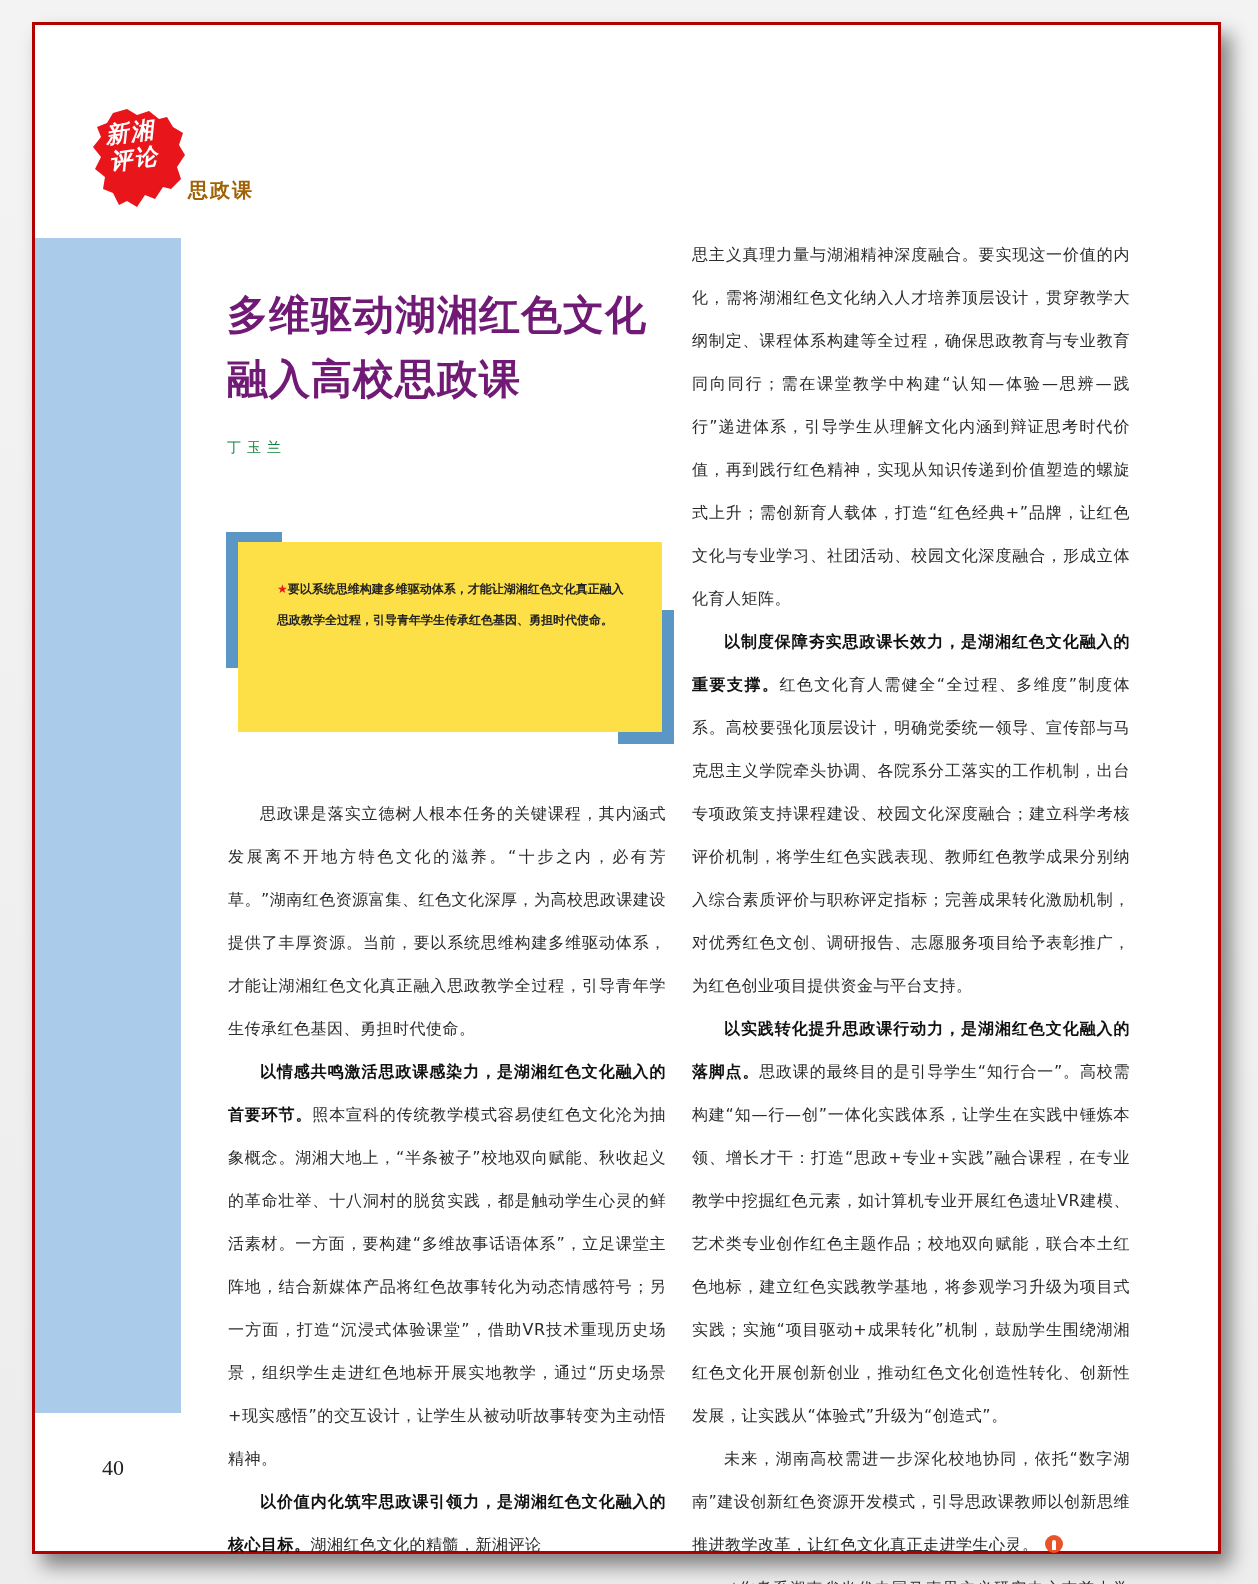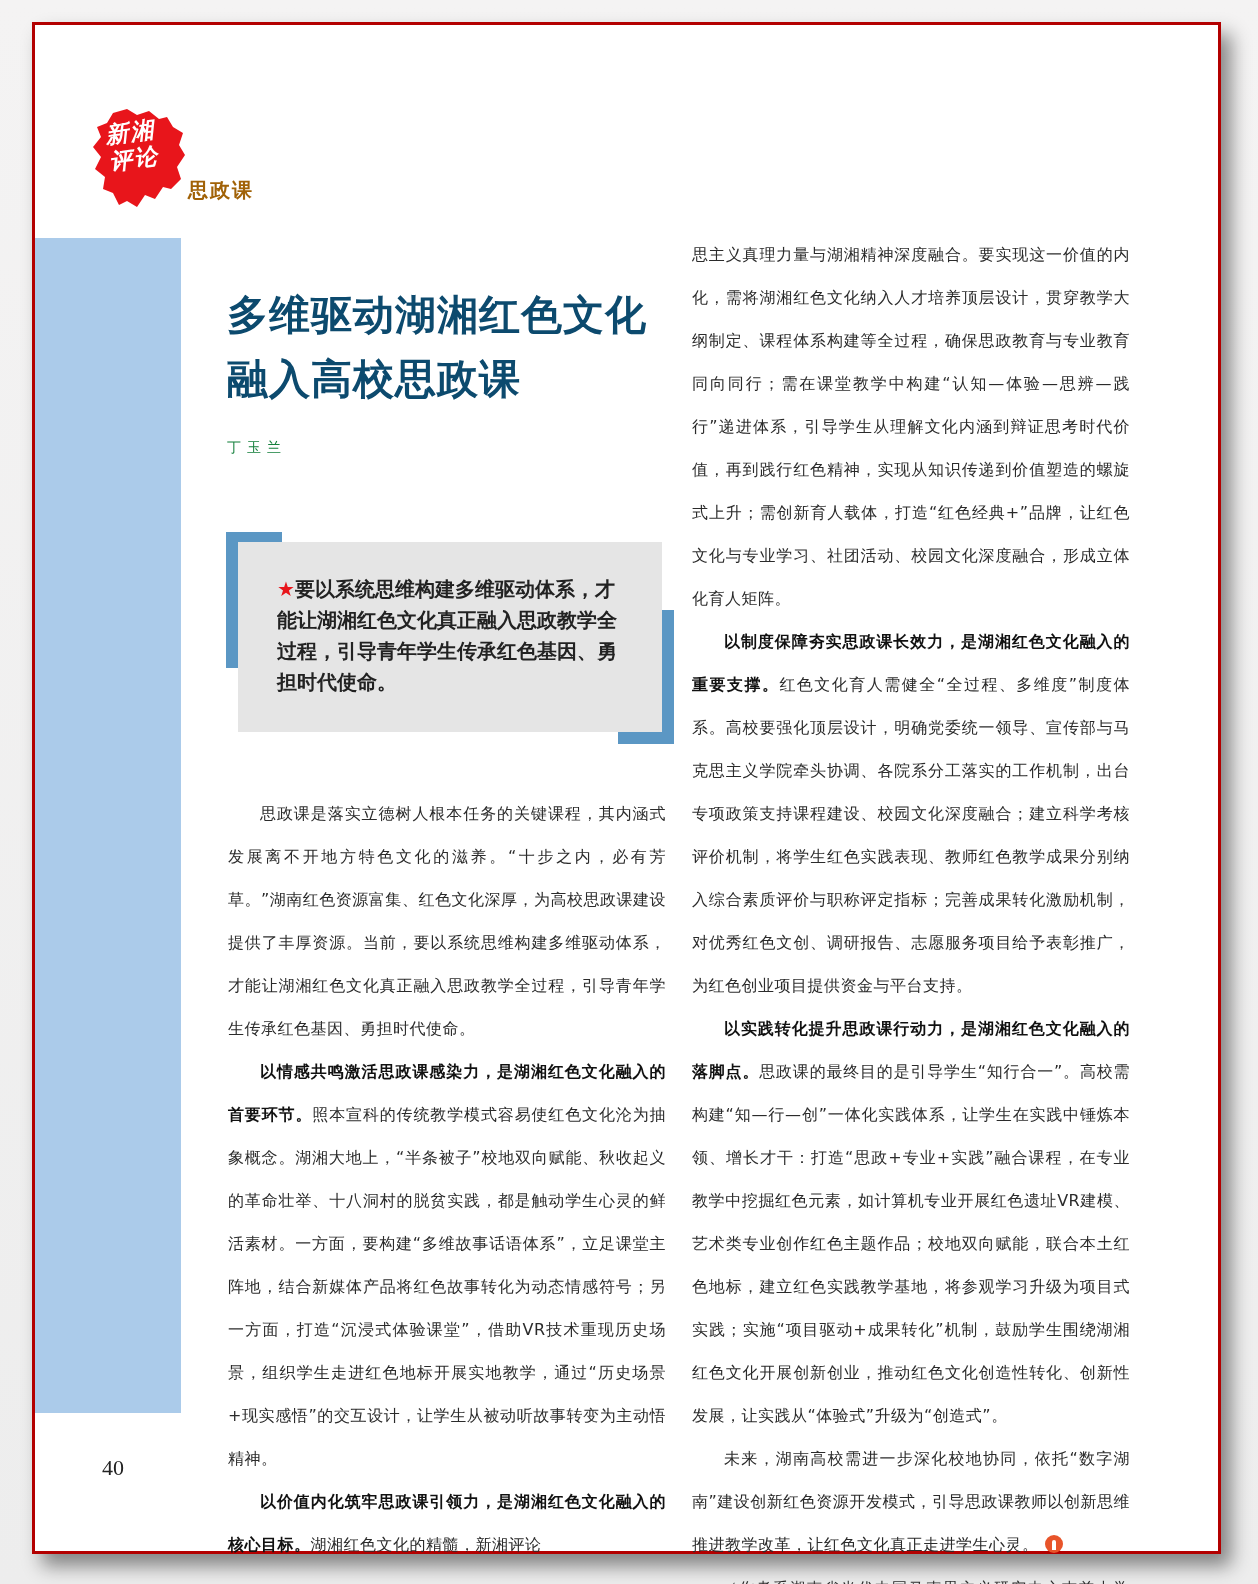--- a/index.html
+++ b/index.html
@@ -29,37 +29,37 @@
     color: #fff; font-family: "DejaVu Serif", serif; font-style: italic;
     font-size: 23px; line-height: 27px; width: 62px;
     transform: rotate(-8deg); letter-spacing: 2px; font-weight: bold;
   }
   .logo-section {
     position: absolute; left: 95px; top: 68px;
     color: #a16207; font-size: 20px; font-weight: bold; letter-spacing: 2px;
   }
   .title {
     position: absolute; left: 192px; top: 258px; width: 440px;
-    color: #0c4a6e; font-family: "DejaVu Serif", serif; font-weight: bold;
+    color: #701a75; font-family: "DejaVu Serif", serif; font-weight: bold;
     font-size: 41px; line-height: 64px; letter-spacing: 1px;
   }
   .author {
     position: absolute; left: 192px; top: 414px;
     font-family: "DejaVu Serif", serif; font-size: 14px; letter-spacing: 6px; color: #15803d;
   }
   .pull {
     position: absolute; left: 191px; top: 507px; width: 448px; height: 212px;
   }
   .pull .bar-tl { position: absolute; left: 0; top: 0; width: 56px; height: 136px; background: #5b97c4; }
   .pull .bar-br { position: absolute; right: 0; bottom: 0; width: 56px; height: 134px; background: #5b97c4; }
   .pull .box {
     position: absolute; left: 12px; top: 10px; right: 12px; bottom: 12px;
-    background: #e5e5e5;
+    background: #fde047;
     padding: 32px 28px 3px 39px; box-sizing: border-box;
-    font-size: 20px; line-height: 31px; font-weight: bold; color: #222;
+    font-size: 12px; line-height: 31px; font-weight: bold; color: #222;
   }
   .star { color: #e8151b; }
   .col {
     position: absolute; width: 438px;
     font-size: 16px; line-height: 43px; color: #2b2b2b;
     text-align: justify; letter-spacing: 0.5px;
   }
   .col-left { left: 193px; top: 767px; }
   .col-right { left: 657px; top: 208px; }
   .col p { margin: 0; text-indent: 2em; }

